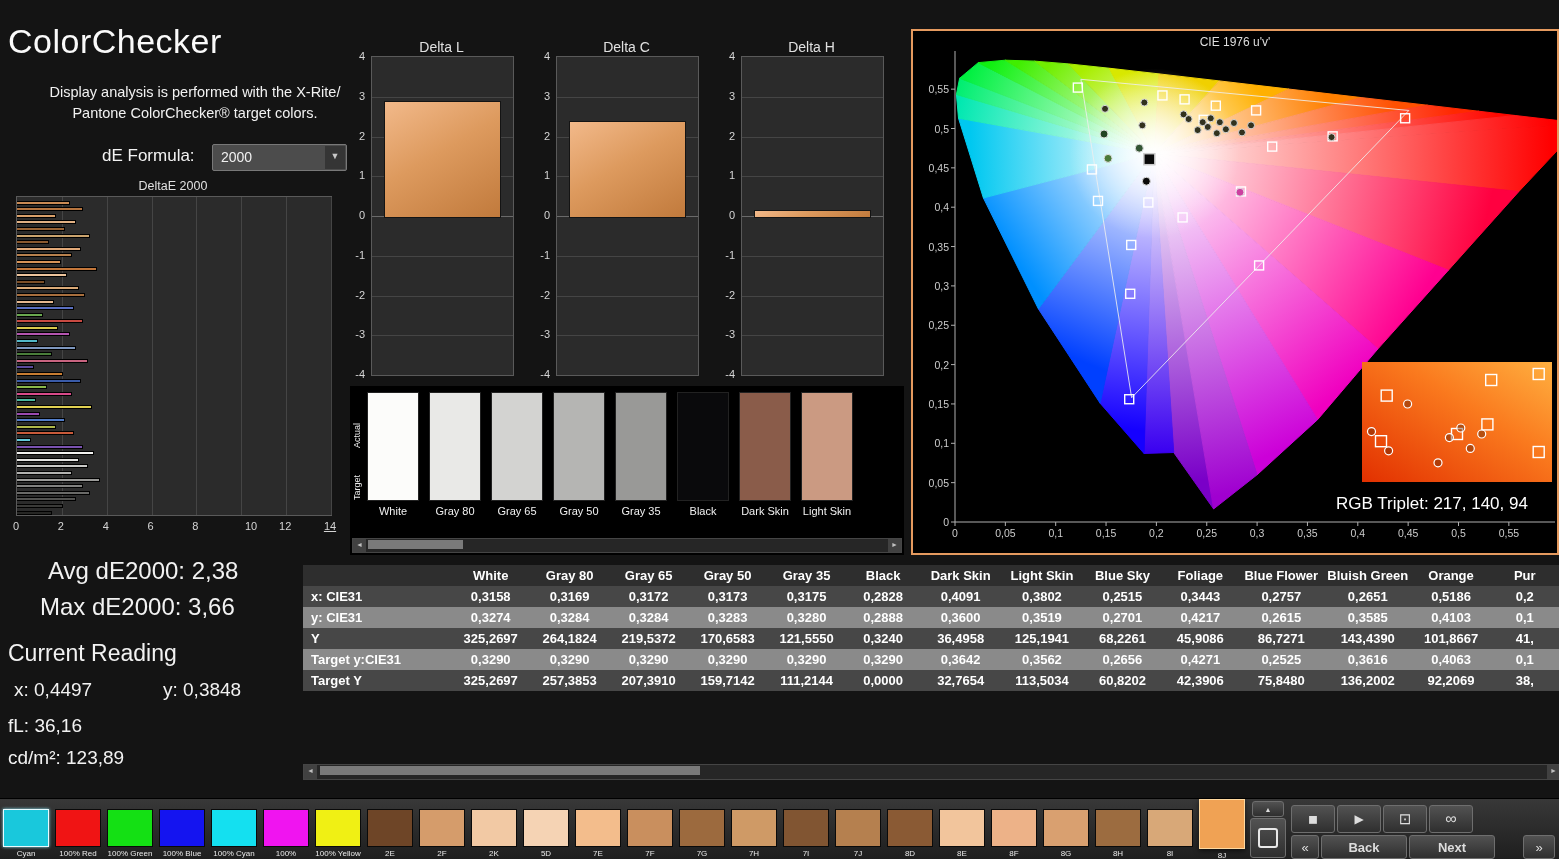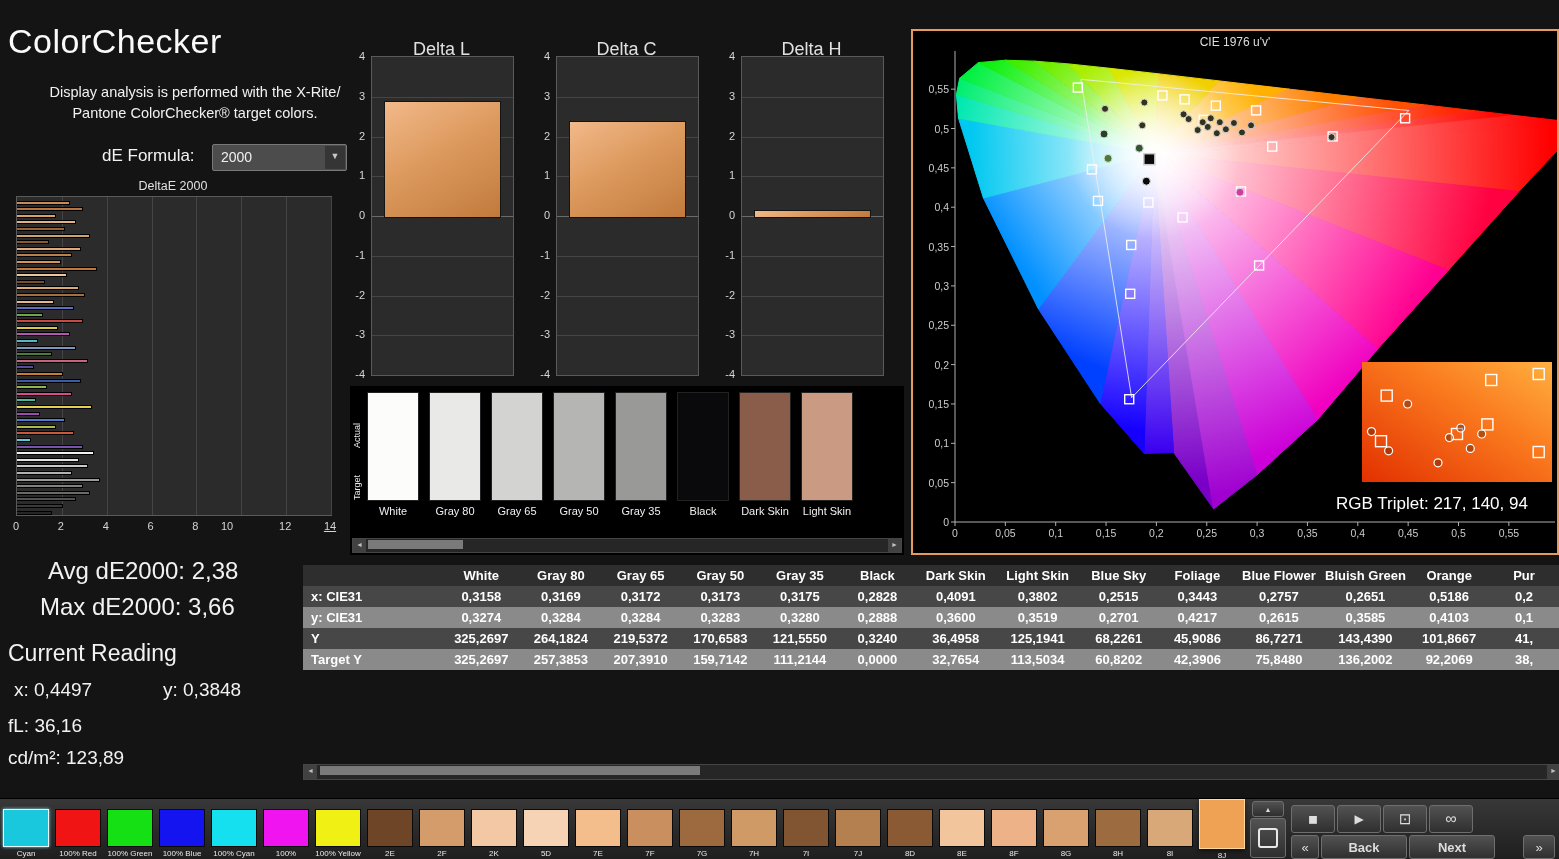--- a/index.html
+++ b/index.html
@@ -19,21 +19,21 @@
   .gridV{position:absolute;top:0;bottom:0;width:1px;background:#454545}
   .gridH{position:absolute;left:0;right:0;height:1px;background:#454545}
   .gridH.zero{background:#6a6a6a}
   #de-bars{position:absolute;left:0;top:0;right:0;bottom:0;padding-top:1px}
   .de-bar{height:2px;border:1px solid #000;border-left:none;margin:2.6px 0}
   #de-xlabels{position:absolute;left:16px;top:520px;width:314px;height:14px;font-size:11px;color:#d5d5d5}
   .de-xlab{position:absolute;transform:translateX(-50%)}
   
   .mini{position:absolute;top:39px;width:170px;height:352px}
   #mini-0{left:345px}#mini-1{left:530px}#mini-2{left:715px}
-  .mini-title{position:absolute;left:26px;top:0;width:141px;text-align:center;font-size:18px;color:#e0e0e0}
+  .mini-title{position:absolute;left:26px;top:0;width:141px;text-align:center;font-size:14px;color:#e0e0e0}
   .mini-plot{position:absolute;left:26px;top:17px;width:141px;height:318px;background:#2b2b2b;border:1px solid #5a5a5a}
   .mini-ylabels{position:absolute;left:0;top:17px;width:22px;height:318px;font-size:11px;color:#d5d5d5}
   .mini-ylab{position:absolute;right:2px;width:20px;text-align:right}
   .mini-bar{position:absolute;left:12px;width:115px;background:linear-gradient(150deg,#f2b98a 0%,#dd9a5e 45%,#c17a3c 100%);border:1px solid #141414}
   
   #swatch-panel{position:absolute;left:350px;top:386px;width:554px;height:169px;background:#000;overflow:hidden}
   .v-label{position:absolute;left:2px;width:12px;font-size:9px;color:#eee;writing-mode:vertical-rl;transform:rotate(180deg)}
   #v-actual{top:10px;height:52px}
   #v-target{top:62px;height:52px}
   #swatch-row{position:absolute;left:17px;top:6px;display:flex;gap:10px}
@@ -163,21 +163,21 @@
         <div class="de-bar" style="width: 14.2857%; background: rgb(58, 58, 56);"></div>
         <div class="de-bar" style="width: 10.7143%; background: rgb(38, 38, 36);"></div>
       </div>
   </div>
   <div id="de-xlabels">
       <div class="de-xlab" style="left: 0px;">0</div>
       <div class="de-xlab" style="left: 44.8571px;">2</div>
       <div class="de-xlab" style="left: 89.7143px;">4</div>
       <div class="de-xlab" style="left: 134.571px;">6</div>
       <div class="de-xlab" style="left: 179.429px;">8</div>
-      <div class="de-xlab" style="left: 211px;">10</div>
+      <div class="de-xlab" style="left: 235px;">10</div>
       <div class="de-xlab" style="left: 269.143px;">12</div>
       <div class="de-xlab" style="left: 314px; text-decoration: underline;">14</div>
     </div>
 
   <div class="mini" id="mini-0">
     <div class="mini-title">Delta L</div>
     <div class="mini-ylabels">
         <div class="mini-ylab" style="top: -6px;">4</div>
         <div class="mini-ylab" style="top: 33.75px;">3</div>
         <div class="mini-ylab" style="top: 73.5px;">2</div>
@@ -652,20 +652,37 @@
             <td>36,4958</td>
             <td>125,1941</td>
             <td>68,2261</td>
             <td>45,9086</td>
             <td>86,7271</td>
             <td>143,4390</td>
             <td>101,8667</td>
             <td>41,</td>
           </tr>
           <tr>
+            <td class="rowlabel">Target y:CIE31</td>
+            <td>0,3290</td>
+            <td>0,3290</td>
+            <td>0,3290</td>
+            <td>0,3290</td>
+            <td>0,3290</td>
+            <td>0,3290</td>
+            <td>0,3642</td>
+            <td>0,3562</td>
+            <td>0,2656</td>
+            <td>0,4271</td>
+            <td>0,2525</td>
+            <td>0,3616</td>
+            <td>0,4063</td>
+            <td>0,1</td>
+          </tr>
+          <tr>
             <td class="rowlabel">Target Y</td>
             <td>325,2697</td>
             <td>257,3853</td>
             <td>207,3910</td>
             <td>159,7142</td>
             <td>111,2144</td>
             <td>0,0000</td>
             <td>32,7654</td>
             <td>113,5034</td>
             <td>60,8202</td>

